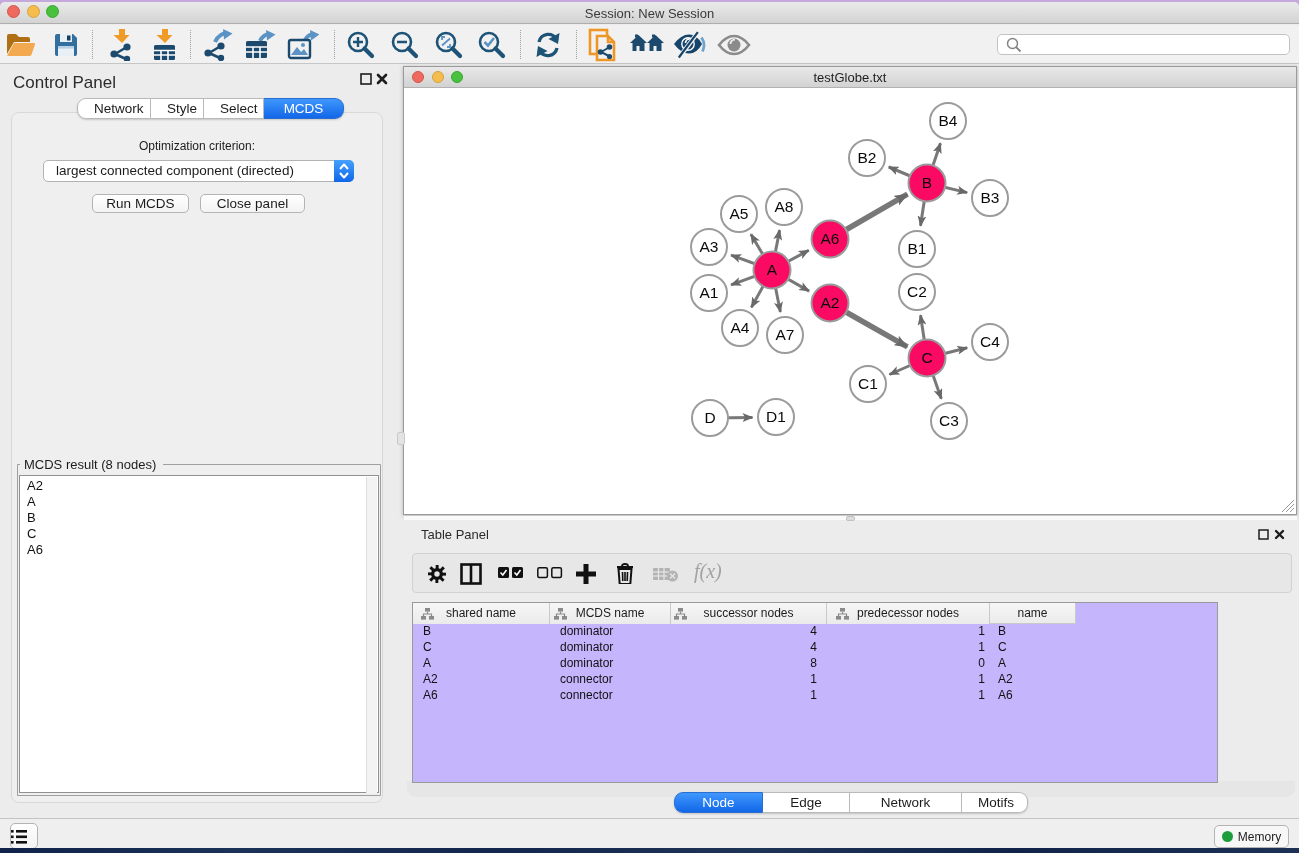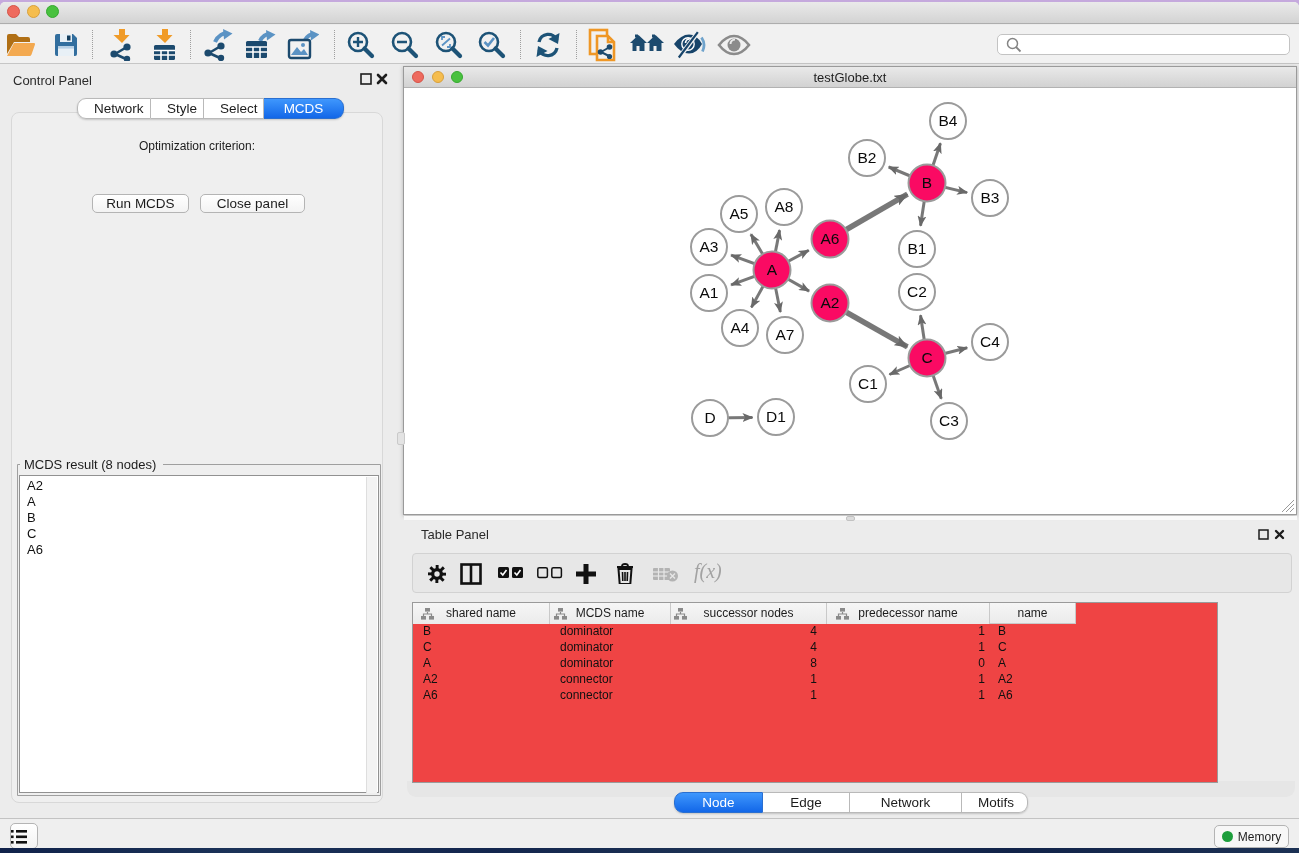--- a/index.html
+++ b/index.html
@@ -12,52 +12,53 @@
 #titlebar{position:absolute;left:0;top:0;width:1299px;height:22px;background:linear-gradient(#eaeaea,#d3d3d3);border-bottom:1px solid #adadad;border-radius:5px 5px 0 0}
 #titlebar .t{position:absolute;left:0;right:0;top:4px;text-align:center;font-size:13px;color:#3a3a3a}
 .tl{position:absolute;top:3px;width:13px;height:13px;border-radius:50%}
 
 #toolbar{position:absolute;left:0;top:23px;width:1299px;height:39px;background:#f1f1f1;border-bottom:1px solid #c6c6c6}
 .sep{position:absolute;top:5px;height:29px;width:0;border-left:1px dotted #9f9f9f}
 .ticon{position:absolute;top:0;height:39px;display:flex;align-items:center;justify-content:center}
 #searchbox{position:absolute;left:997px;top:9px;width:293px;height:21px;background:#fff;border:1px solid #c3c3c3;border-radius:5px}
 
 #cpanel{position:absolute;left:0;top:63px;width:403px;height:753px}
-#cphead{position:absolute;left:13px;top:8px;font-size:13px;color:#2b2b2b}
+#cphead{position:absolute;left:13px;top:8px;font-size:17px;color:#2b2b2b}
 #cpbox{position:absolute;left:11px;top:47px;width:372px;height:691px;background:#efefef;border:1px solid #d8d8d8;border-radius:8px}
 .tabrow{position:absolute;display:flex;box-shadow:0 1px 2px rgba(0,0,0,.18);border-radius:9px}
 .tab{height:21px;line-height:20px;font-size:13.5px;color:#1c1c1c;text-align:center;background:#fff;border:1px solid #b9b9b9;border-left:none;padding:0 16px}
 .tab.first{border-left:1px solid #b9b9b9;border-radius:9px 0 0 9px}
 .tab.last{border-radius:0 9px 9px 0}
 .tab.sel{background:linear-gradient(#3f97fd,#1267e8);color:#fff;border-color:#2a6fd0}
 
 .mbtn{position:absolute;background:linear-gradient(#ffffff,#f3f3f3);border:1px solid #b4b4b4;border-radius:5px;font-size:13.5px;color:#1c1c1c;text-align:center}
 
 #mcdsgroup{position:absolute;left:16px;top:392px;width:366px;height:340px}
 #mcdslist{position:absolute;left:3px;top:18px;width:360px;height:318px;background:#fff;border:1px solid #919191}
 
 #netwin{position:absolute;left:403px;top:64px;width:894px;height:449px;background:#fff;border:1px solid #9a9a9a;box-shadow:0 1px 4px rgba(0,0,0,.25)}
 #nettitle{position:absolute;left:0;top:0;right:0;height:21px;background:linear-gradient(#e9e9e9,#d2d2d2);border-bottom:1px solid #b2b2b2}
 
 #tpanel{position:absolute;left:403px;top:518px;width:896px;height:298px}
 #ttoolbar{position:absolute;left:9px;top:33px;width:880px;height:40px;background:#e7e7e7;border:1px solid #d2d2d2;border-radius:4px}
-#tbl{position:absolute;left:9px;top:82px;width:806px;height:181px;background:#ef4444;border:1px solid #9a9a9a}
+#tbl{position:absolute;left:9px;top:82px;width:806px;height:181px;background:#c4b5fd;border:1px solid #9a9a9a}
 
 #statusbar{position:absolute;left:0;top:816px;width:1299px;height:32px;background:#efefef;border-top:1px solid #c3c3c3}
 .hdr-cell{position:absolute;top:0;height:21px;background:linear-gradient(#f6f6f6,#ebebeb);border-right:1px solid #c9c9c9;font-size:12px;color:#1c1c1c;text-align:center;line-height:21px}
 .trow{position:absolute;height:16px;font-size:12px;color:#111;line-height:16px}
 svg{display:block}
 </style>
 </head>
 <body>
 <div id="win">
   <div id="titlebar">
     <span class="tl" style="left:7px;background:#ee6a5e;border:1px solid #d45449"></span>
     <span class="tl" style="left:27px;background:#f5bd4e;border:1px solid #d8a03c"></span>
     <span class="tl" style="left:46px;background:#49c13f;border:1px solid #35a930"></span>
+    <div class="t">Session: New Session</div>
   </div>
   <div id="toolbar">
     <div class="ticon" style="left:5px;width:32px">
         <svg width="30" height="24" viewBox="0 0 30 24">
           <path d="M1 21 V3 q0-2 2-2 h7 l3 3 h9 q2 0 2 2 v3 H8 Z" fill="#b06f15"></path>
           <path d="M8 10 h20 q1.5 0 1 1.5 L25.5 21.5 q-.5 1.5-2 1.5 H1 Z" fill="#f3a950"></path>
         </svg>
       </div>
     <div class="ticon" style="left:50px;width:32px">
         <svg width="26" height="26" viewBox="0 0 26 26">
@@ -228,20 +229,28 @@
         <path d="M2 2 L10 10 M10 2 L2 10" stroke="#1d1d1d" stroke-width="2.6" stroke-linecap="round"></path>
       </svg>
     <div id="cpbox"></div>
     <div class="tabrow" style="left:77px;top:33px">
       <div class="tab first" style="width:74px">Network</div>
       <div class="tab" style="width:53px">Style</div>
       <div class="tab" style="width:60px">Select</div>
       <div class="tab sel last" style="width:80px">MCDS</div>
     </div>
     <div class="abs" style="left:0;top:74px;width:394px;text-align:center;font-size:12px;color:#1c1c1c">Optimization criterion:</div>
+    <div class="abs" style="left:43px;top:95px;width:311px;height:22px;background:#fff;border:1px solid #b2b2b2;border-radius:5px">
+      <div class="abs" style="left:12px;top:2px;font-size:13.5px;color:#1c1c1c">largest connected component (directed)</div>
+      <div class="abs" style="right:-1px;top:-1px;width:20px;height:22px;background:linear-gradient(#44a0fd,#1166e8);border-radius:0 5px 5px 0">
+        <svg width="20" height="22" viewBox="0 0 20 22">
+            <path d="M6 9 L10 4.5 L14 9 M6 13 L10 17.5 L14 13" fill="none" stroke="#fff" stroke-width="2" stroke-linejoin="round"></path>
+          </svg>
+      </div>
+    </div>
     <div class="mbtn" style="left:92px;top:129px;width:97px;height:19px;line-height:18px">Run MCDS</div>
     <div class="mbtn" style="left:200px;top:129px;width:105px;height:19px;line-height:18px">Close panel</div>
     <div id="mcdsgroup">
       <svg class="abs" style="left:0;top:0" width="366" height="340" viewBox="0 0 366 340">
           <path d="M4 7.5 H1.5 V338.5 H364.5 V7.5 H147" fill="none" stroke="#9f9f9f" stroke-width="1"></path>
         </svg>
       <div class="abs" style="left:6px;top:0;font-size:13px;color:#1c1c1c;background:transparent;padding:0 2px">MCDS result (8 nodes)</div>
       <div id="mcdslist">
         <div style="position:absolute;right:1px;top:1px;width:11px;height:316px;background:#f3f3f3;border-left:1px solid #dedede"></div>
         <div style="padding:2px 0 0 7px;font-size:13px;color:#111;line-height:16px">A2<br>A<br>B<br>C<br>A6</div>
@@ -400,21 +409,21 @@
           <circle cx="19.5" cy="8" r="5.5" fill="#b3b3b3"></circle>
           <path d="M17 5.5 L22 10.5 M22 5.5 L17 10.5" stroke="#e7e7e7" stroke-width="1.4"></path>
         </svg>
       <div class="abs" style="left:281px;top:6px;font-family:'Liberation Serif',serif;font-style:italic;font-size:20px;color:#a2a2a2">f(x)</div>
     </div>
     <div class="abs" style="left:4px;top:261px;width:888px;height:16px;background:#e6e6e6;border-radius:0 0 9px 9px"></div>
     <div id="tbl">
       <div class="hdr-cell" style="left:0;width:137px">shared name</div>
       <div class="hdr-cell" style="left:137px;width:121px">MCDS name</div>
       <div class="hdr-cell" style="left:258px;width:156px">successor nodes</div>
-      <div class="hdr-cell" style="left:414px;width:163px">predecessor name</div>
+      <div class="hdr-cell" style="left:414px;width:163px">predecessor nodes</div>
       <div class="hdr-cell" style="left:577px;width:86px;border-bottom:1px solid #c9c9c9">name</div>
       <svg class="abs hicon" style="left:8px;top:5px" width="13" height="12" viewBox="0 0 13 12">
           <g fill="#8a8a8a">
             <rect x="4" y="0" width="5" height="3.6"></rect>
             <rect x="0" y="8" width="5" height="3.6"></rect>
             <rect x="8" y="8" width="5" height="3.6"></rect>
           </g>
           <path d="M6.5 4 v2 M2.5 8 v-2 h8 v2" stroke="#8a8a8a" stroke-width="1.2" fill="none"></path>
         </svg>
       <svg class="abs hicon" style="left:141px;top:5px" width="13" height="12" viewBox="0 0 13 12">

